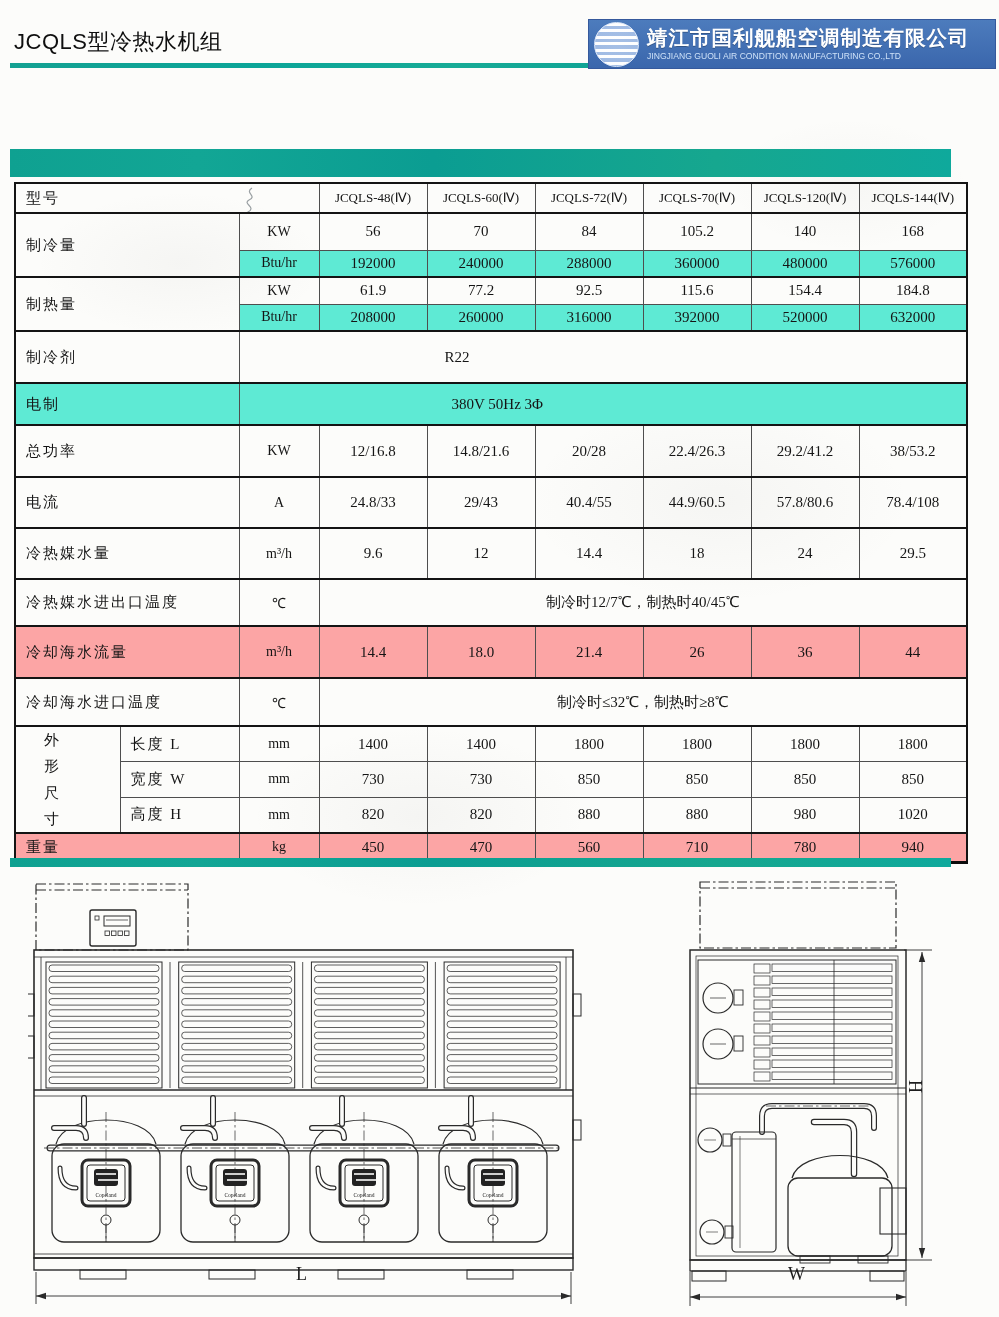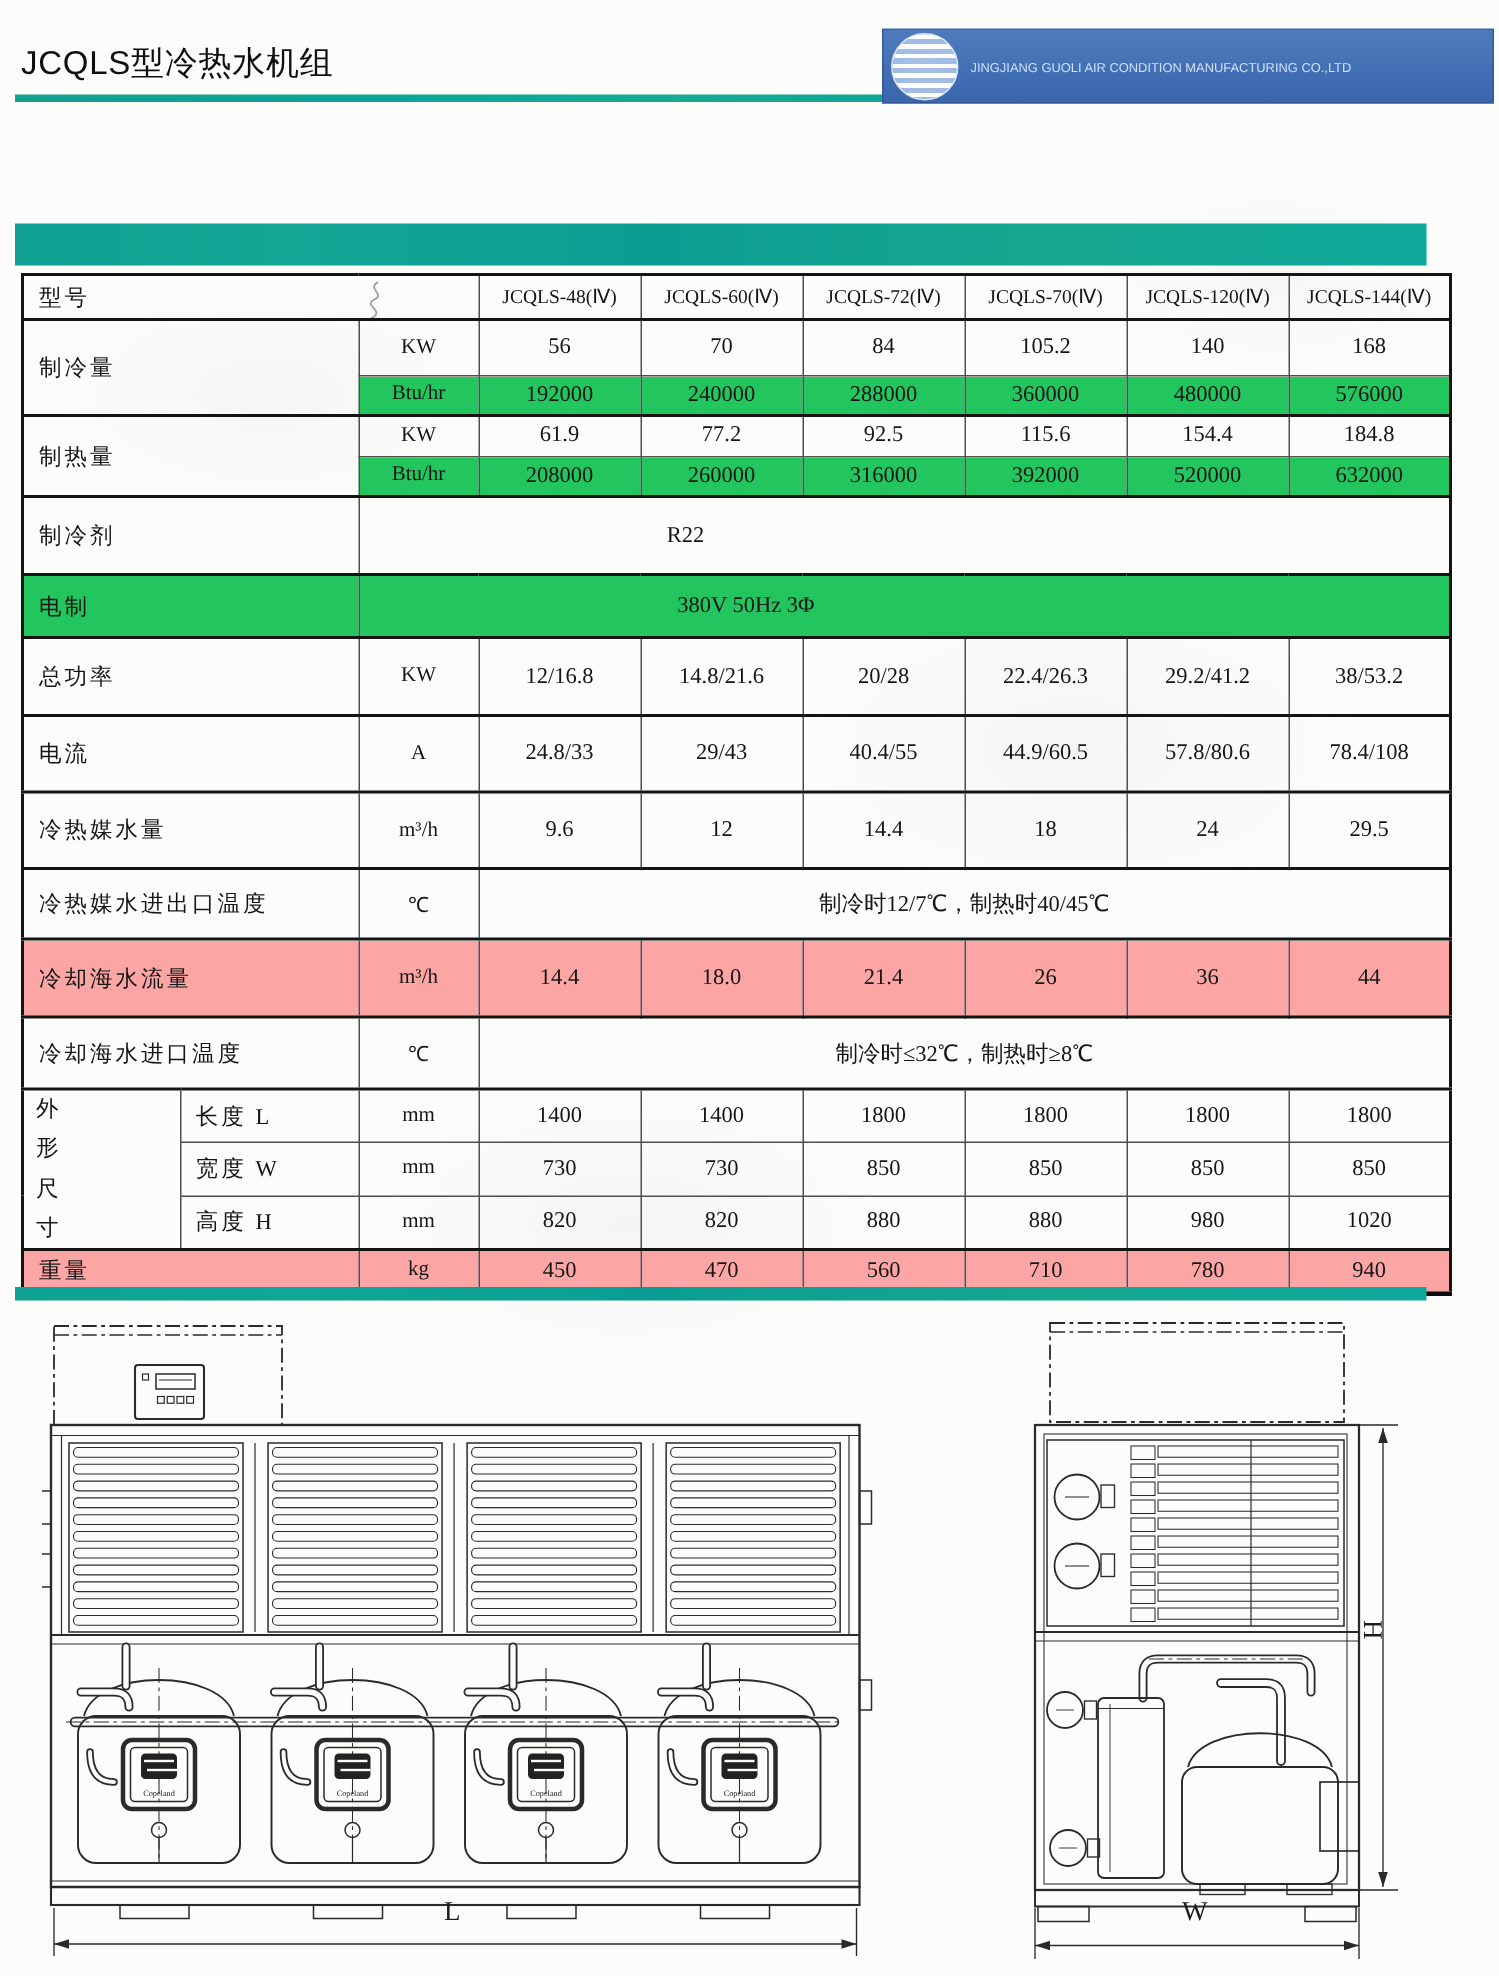--- a/index.html
+++ b/index.html
@@ -33,41 +33,42 @@
        table-layout:fixed;border:2px solid #141414;background:transparent}
   table.spec td{border:1px solid #4e4e4e;text-align:center;font-size:15px;padding:0;overflow:hidden}
   tr.grp td{border-top:2px solid #141414}
   tr.last td{border-bottom:3px solid #0c0c0c}
   .lbl{text-align:left !important;padding-left:10px !important;letter-spacing:2px}
   .unit{font-size:14px !important}
   .mh{font-size:13px !important;letter-spacing:0}
   .ml{text-align:left !important}
   .pad-r22{padding-left:205px !important}
   .pad-ps{padding-left:212px !important}
-  .tint{background:#22c55e}
+  .tint{background:#5eead4}
   .tint2{background:#fca5a5}
   .model-cell{position:relative}
   .sq{position:absolute;left:222px;top:1px;width:26px;height:46px;z-index:3;overflow:visible}
-  .wrap4{display:block;width:3em;margin-left:8px;letter-spacing:8px;line-height:1.75;
+  .wrap4{display:block;width:3em;margin-left:28px;letter-spacing:8px;line-height:1.75;
        word-break:break-all;text-align:left}
   .drawing{position:absolute}
   .dim-label{position:absolute;font-family:"Liberation Serif",serif;font-size:18px;color:#1d1d1d;z-index:3}
   .dim-h{transform:rotate(90deg)}
 </style>
 </head>
 <body>
 
 <div class="noise"></div>
 
 <div class="page-title">JCQLS型冷热水机组</div>
 <div class="title-rule"></div>
 
 <div class="banner">
   <div class="logo"></div>
   <div class="banner-text">
+    <div class="company-cn">靖江市国利舰船空调制造有限公司</div>
     <div class="company-en">JINGJIANG GUOLI AIR CONDITION MANUFACTURING CO.,LTD</div>
   </div>
 </div>
 
 <div class="gbar gbar1"></div>
 
 <table class="spec">
   <colgroup>
     <col style="width:105px">
       <col style="width:119px">

